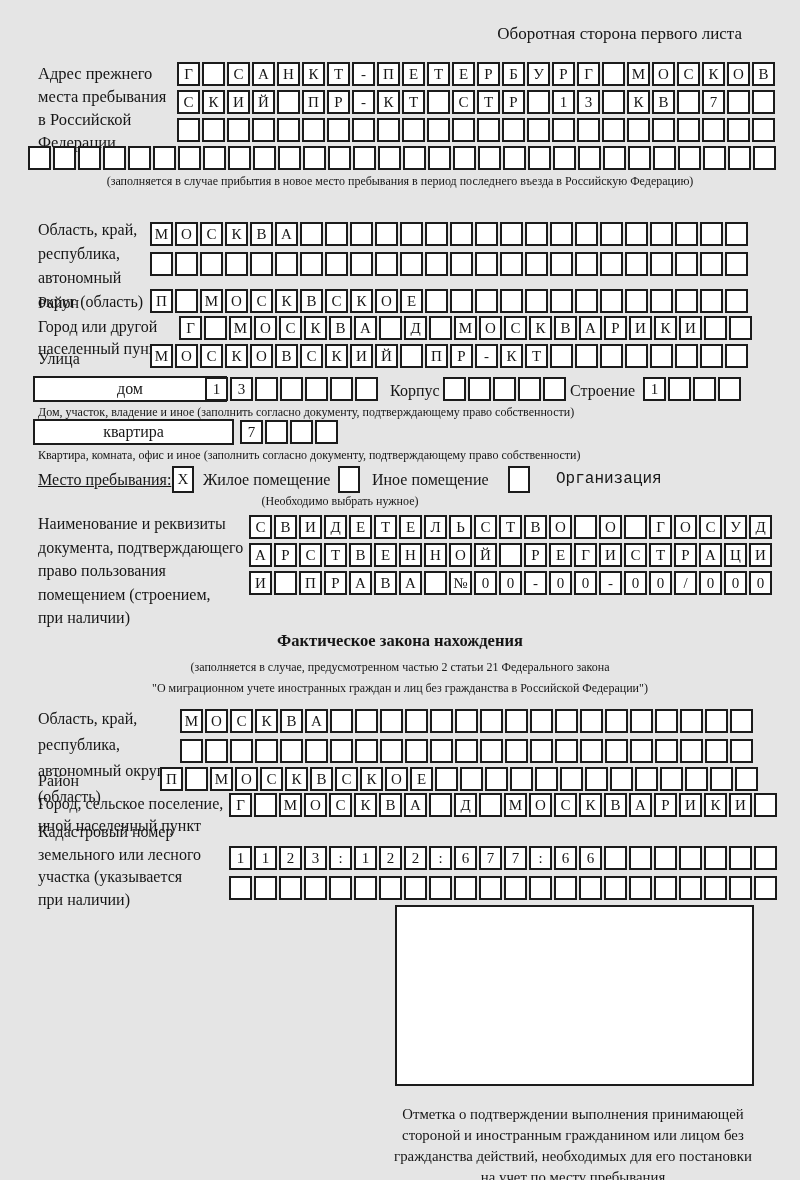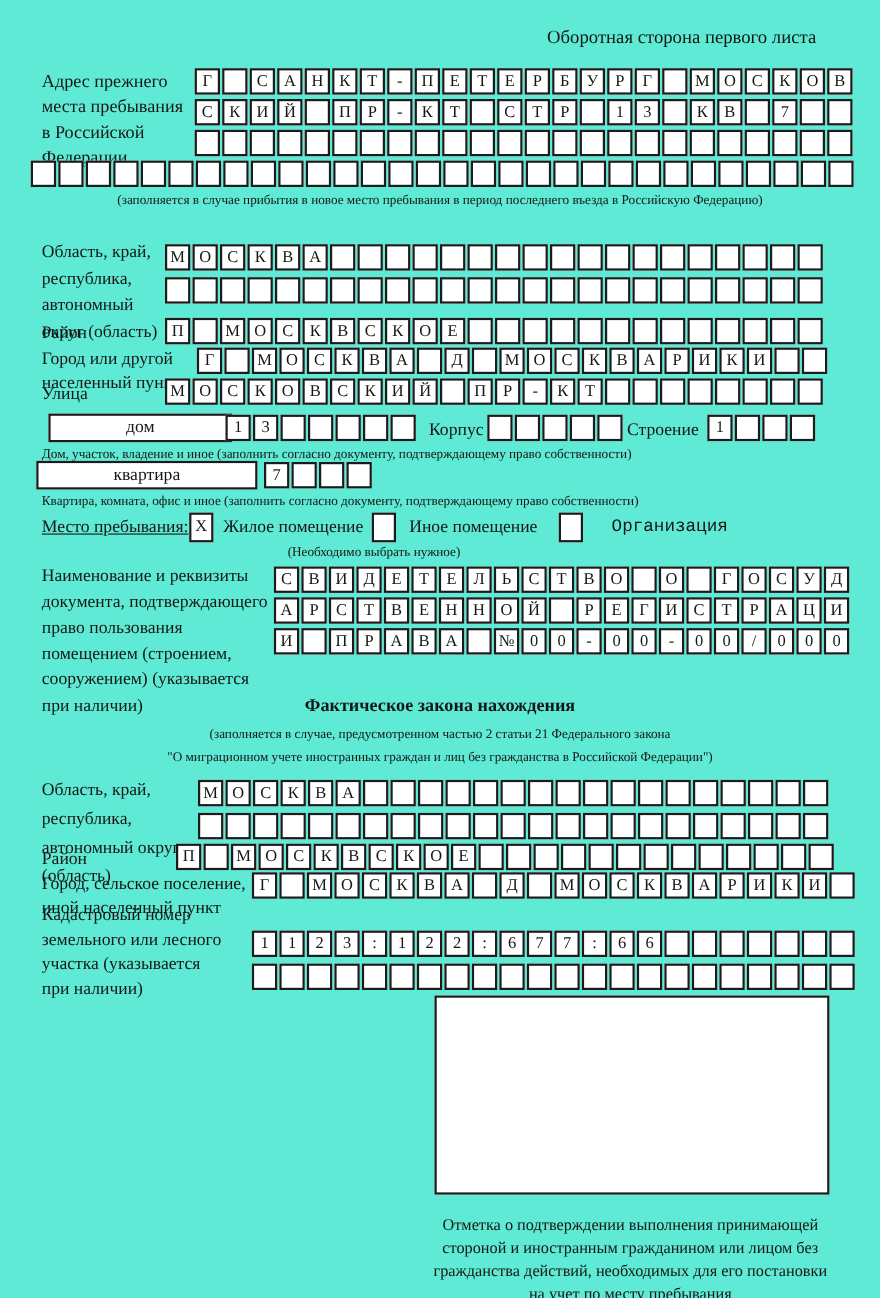--- a/index.html
+++ b/index.html
@@ -1,17 +1,17 @@
 <!DOCTYPE html>
 <html><head>
 <meta charset="utf-8">
 <style>
   html,body{margin:0;padding:0;background:#fff;}
   .page{
-    position:relative;width:800px;height:1180px;background:#5eead4;
+    position:relative;width:800px;height:1180px;background:#e5e5e5;
     font-family:"Liberation Serif","DejaVu Serif",serif;color:#161616;overflow:hidden;
   }
   .abs{position:absolute;}
   .lbl{position:absolute;font-size:16px;line-height:23px;white-space:nowrap;}
   .note{position:absolute;font-size:12px;white-space:nowrap;}
   .center{left:0;right:0;text-align:center;}
   .title{position:absolute;font-weight:bold;font-size:17px;}
   .boxrow{position:absolute;display:flex;gap:2px;}
   .box{
     box-sizing:border-box;flex:none;width:23px;height:24px;border:2px solid #1b1b1b;
@@ -293,21 +293,21 @@
       <span class="box"></span>
       <span class="box"></span>
       <span class="box"></span>
       <span class="box"></span>
       <span class="box"></span>
       <span class="box"></span>
       <span class="box"></span>
       <span class="box"></span>
     </div>
 
-  <div class="widebox" style="left:33px;top:376px;width:167px;height:26px;margin-left:11px;">дом</div>
+  <div class="widebox" style="left:33px;top:376px;width:194px;height:26px;">дом</div>
   <div class="boxrow" style="left:205px;top:377px;">
       <span class="box">1</span>
       <span class="box">3</span>
       <span class="box"></span>
       <span class="box"></span>
       <span class="box"></span>
       <span class="box"></span>
       <span class="box"></span>
     </div>
   <div class="lbl" style="left:390px;top:379px;">Корпус</div>
@@ -343,21 +343,20 @@
   <div class="lbl" style="left:372px;top:468px;">Иное помещение</div>
   <span class="checkbox" style="left:508px;top:466px;"></span>
   <div class="lbl" style="left:556px;top:468px;font-family:Liberation Mono, monospace;">Организация</div>
   <div class="note" style="left:150px;top:494px;width:380px;text-align:center;">(Необходимо выбрать нужное)</div>
 
   <div class="lbl" style="left:38px;top:512px;line-height:23.5px;">
       <div>Наименование и реквизиты</div>
       <div>документа, подтверждающего</div>
       <div>право пользования</div>
       <div>помещением (строением,</div>
-      <div>сооружением) (указывается</div>
       <div>при наличии)</div>
     </div>
   <div class="boxrow" style="left:249px;top:515px;">
       <span class="box">С</span>
       <span class="box">В</span>
       <span class="box">И</span>
       <span class="box">Д</span>
       <span class="box">Е</span>
       <span class="box">Т</span>
       <span class="box">Е</span>

